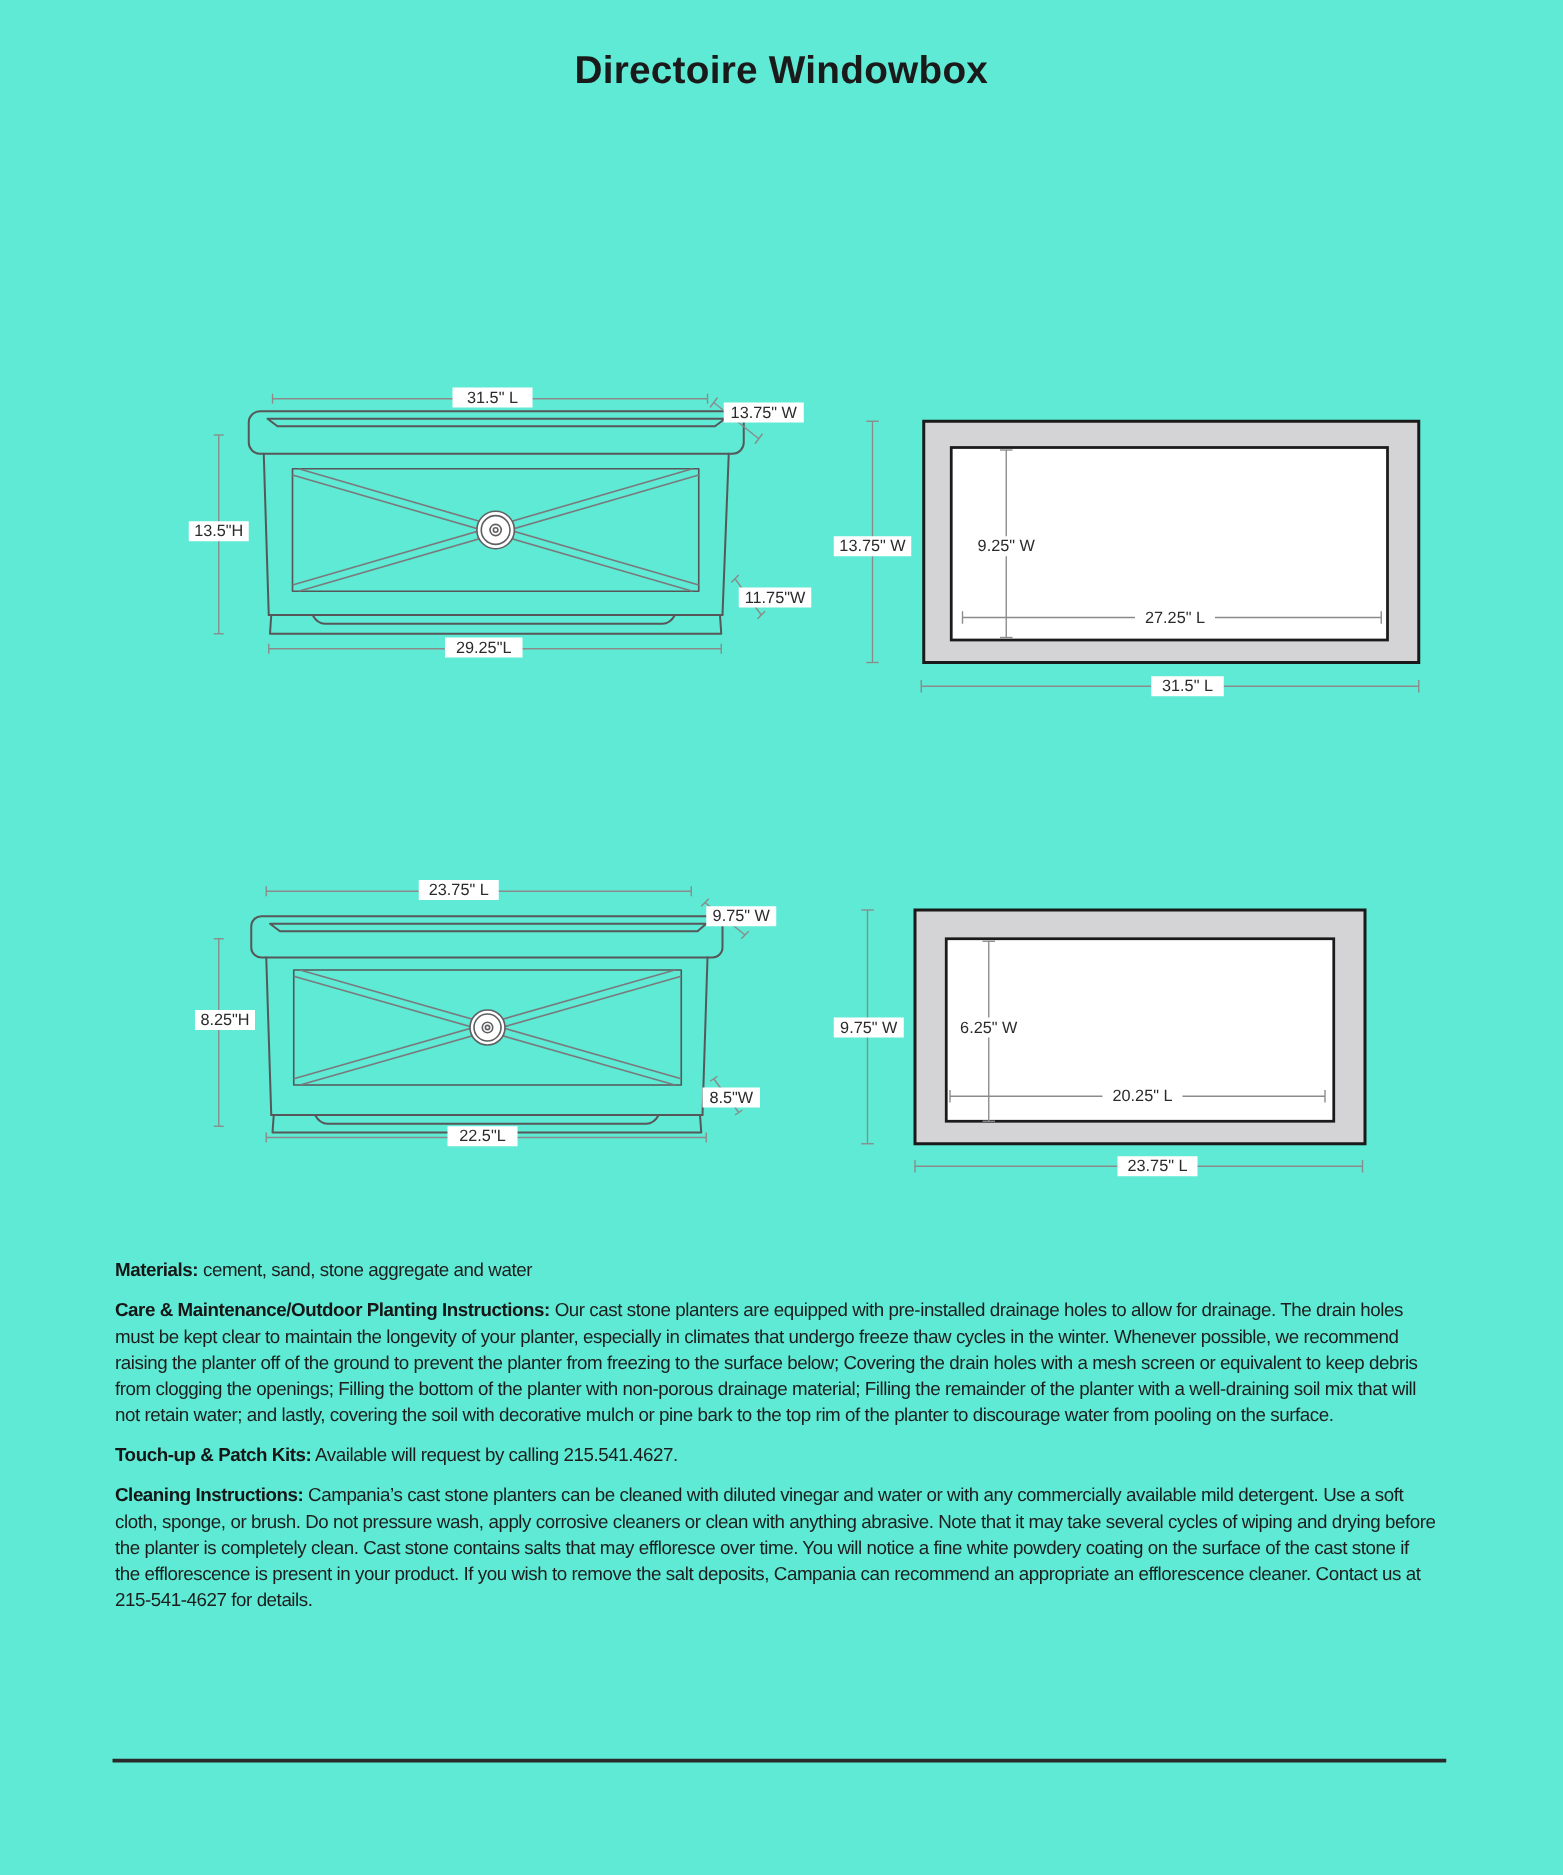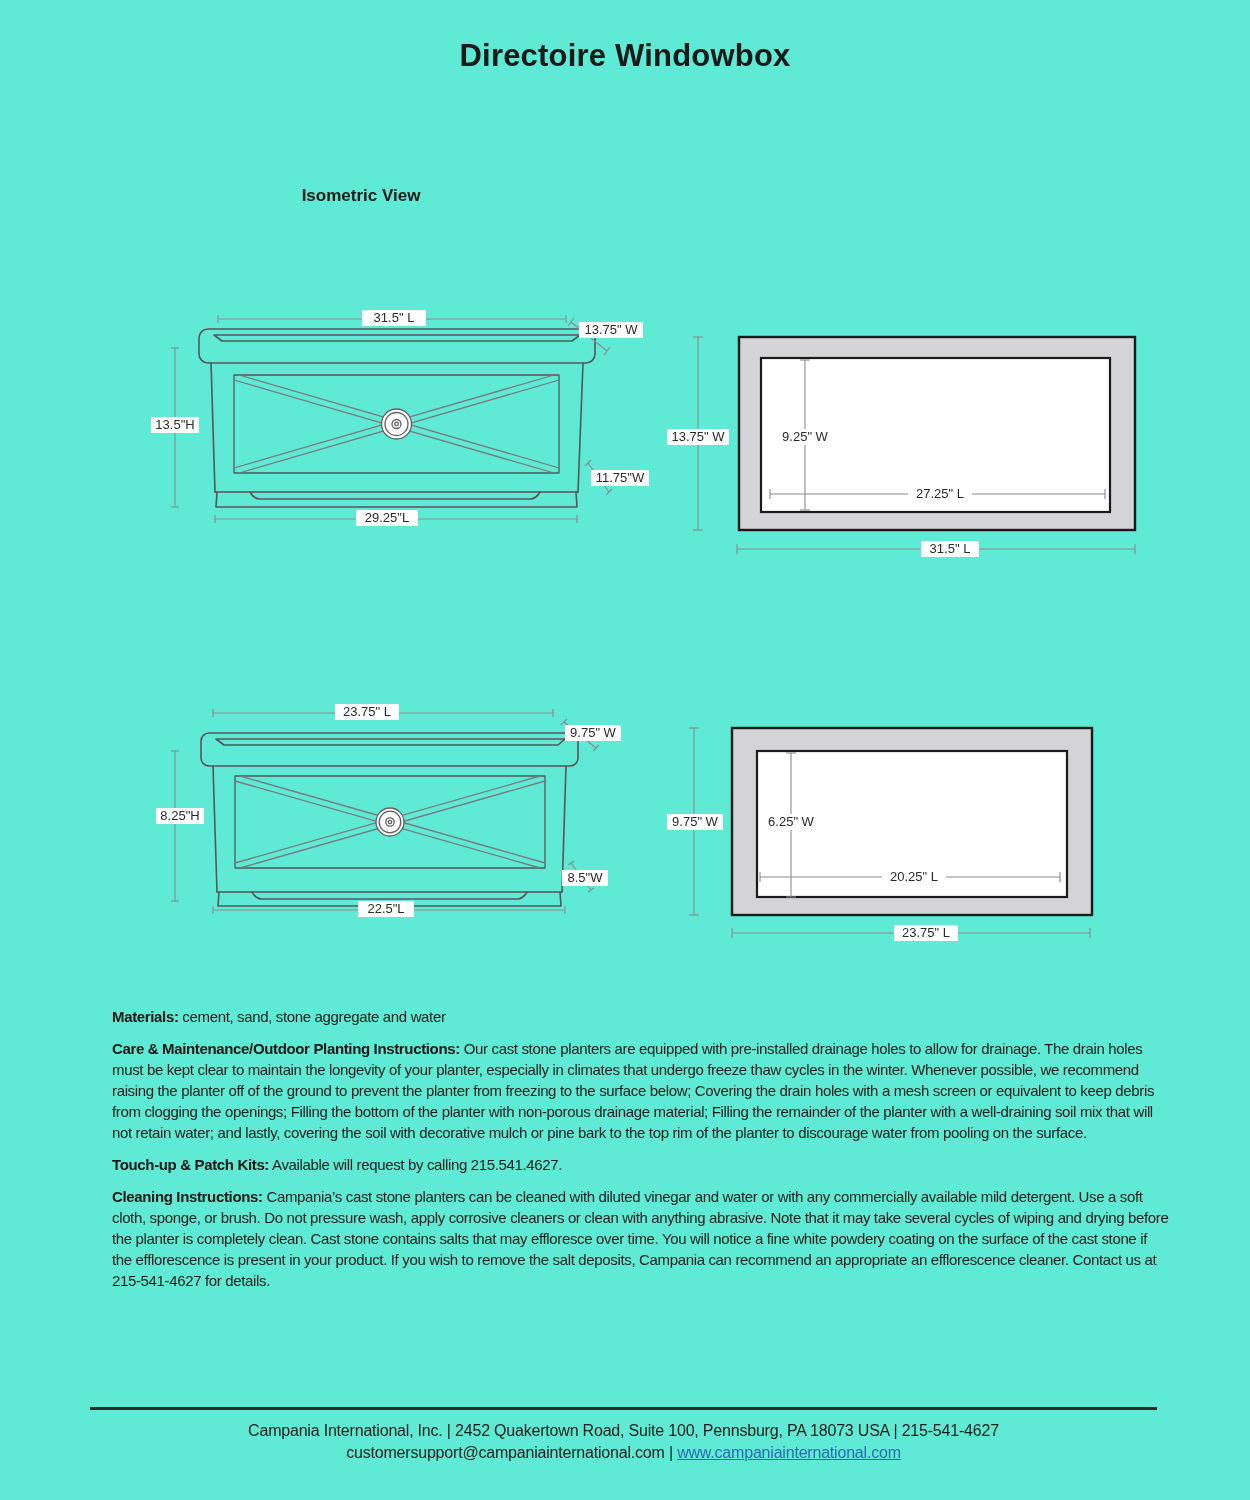--- a/index.html
+++ b/index.html
@@ -30,40 +30,39 @@
   .dim rect.mask { fill:#ffffff; stroke:none; }
   .dimtext {
     font-family:"Liberation Sans", sans-serif; font-size:13px; fill:#2b2b2b;
     text-anchor:middle;
   }
   .topview-outer { stroke:#1a1a1a; stroke-width:2.4; }
   .topview-inner { fill:#ffffff; stroke:#1a1a1a; stroke-width:2.2; }
 
   .copy {
     position:absolute; left:92px; top:1006px; width:1058px;
-    font-size:15px; line-height:21px; letter-spacing:-0.35px; color:#1d1d1d;margin-left:20px;
+    font-size:15px; line-height:21px; letter-spacing:-0.35px; color:#1d1d1d;
   }
   .copy p { margin:0 0 11px 0; }
   .copy strong { color:#161616; }
 
   .footer-rule { position:absolute; left:90px; top:1407px; width:1067px; height:3px; background:#2a2a2a; }
   .footer-text {
     position:absolute; left:90px; top:1420px; width:1067px; text-align:center;
     font-size:16px; line-height:21.5px; color:#1d1d1d; letter-spacing:-0.2px;
   }
   .footer-text a { color:#2e6bb0; text-decoration:underline; }
 </style>
 </head>
 <body>
 
 <div class="page">
 
   <div class="title">Directoire Windowbox</div>
 
-  <div class="view-label iso">Isometric View</div>
 
   <svg id="iso-large" class="drawing" width="500" height="240" viewBox="0 0 500 240">
     <g class="outline">
       <rect x="49" y="34" width="396" height="34" rx="9"></rect>
       <polygon points="64,40 430,40 422,46 72,46"></polygon>
       <line x1="61" y1="68" x2="65" y2="197"></line>
       <line x1="433" y1="68" x2="428" y2="197"></line>
       <line x1="65" y1="197" x2="428" y2="197"></line>
       <path d="M67,197 L66,212 L427,212 L426,197"></path>
       <path d="M100,197 Q104,204 110,204 L380,204 Q386,204 390,197"></path>
@@ -245,22 +244,14 @@
   </svg>
 
   <div class="copy">
     <p><strong>Materials:</strong> <span>cement, sand, stone aggregate and water</span></p>
     <p><strong>Care &amp; Maintenance/Outdoor Planting Instructions:</strong> <span>Our cast stone planters are equipped with pre-installed drainage holes to allow for drainage. The drain holes must be kept clear to maintain the longevity of your planter, especially in climates that undergo freeze thaw cycles in the winter.  Whenever possible, we recommend raising the planter off of the ground to prevent the planter from freezing to the surface below; Covering the drain holes with a mesh screen or equivalent to keep debris from clogging the openings; Filling the bottom of the planter with non-porous drainage material; Filling the remainder of the planter with a well-draining soil mix that will not retain water; and lastly, covering the soil with decorative mulch or pine bark to the top rim of the planter to discourage water from pooling on the surface.</span></p>
     <p><strong>Touch-up &amp; Patch Kits:</strong> <span>Available will request by calling 215.541.4627.</span></p>
     <p><strong>Cleaning Instructions:</strong> <span>Campania’s cast stone planters can be cleaned with diluted vinegar and water or with any commercially available mild detergent. Use a soft cloth, sponge, or brush. Do not pressure wash, apply corrosive cleaners or clean with anything abrasive. Note that it may take several cycles of wiping and drying before the planter is completely clean. Cast stone contains salts that may effloresce over time. You will notice a fine white powdery coating on the surface of the cast stone if the efflorescence is present in your product. If you wish to remove the salt deposits, Campania can recommend an appropriate an efflorescence cleaner. Contact us at 215-541-4627 for details.</span></p>
   </div>
 
   <div class="footer-rule"></div>
-  <div class="footer-text">
-    <div>Campania International, Inc. | 2452 Quakertown Road, Suite 100, Pennsburg, PA 18073 USA | 215-541-4627</div>
-    <div>
-      <span>customersupport@campaniainternational.com</span>
-      <span>|</span>
-      <a href="#">www.campaniainternational.com</a>
-    </div>
-  </div>
 
 </div>
 
 </body></html>

